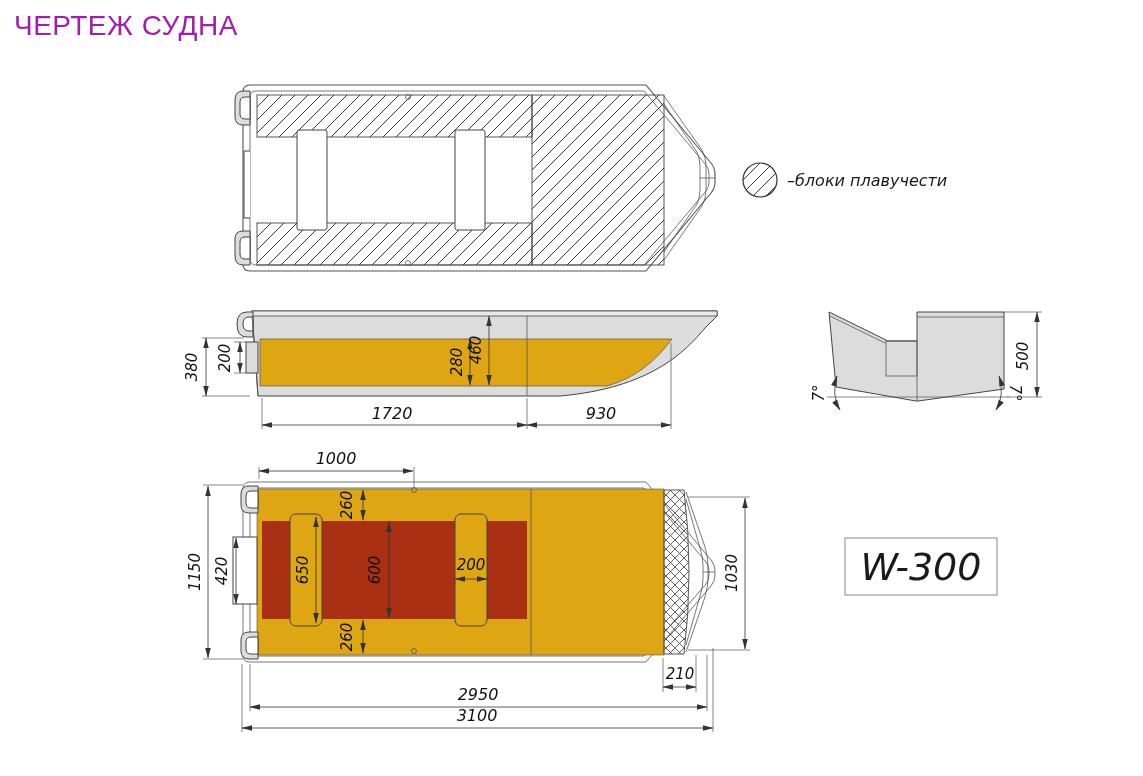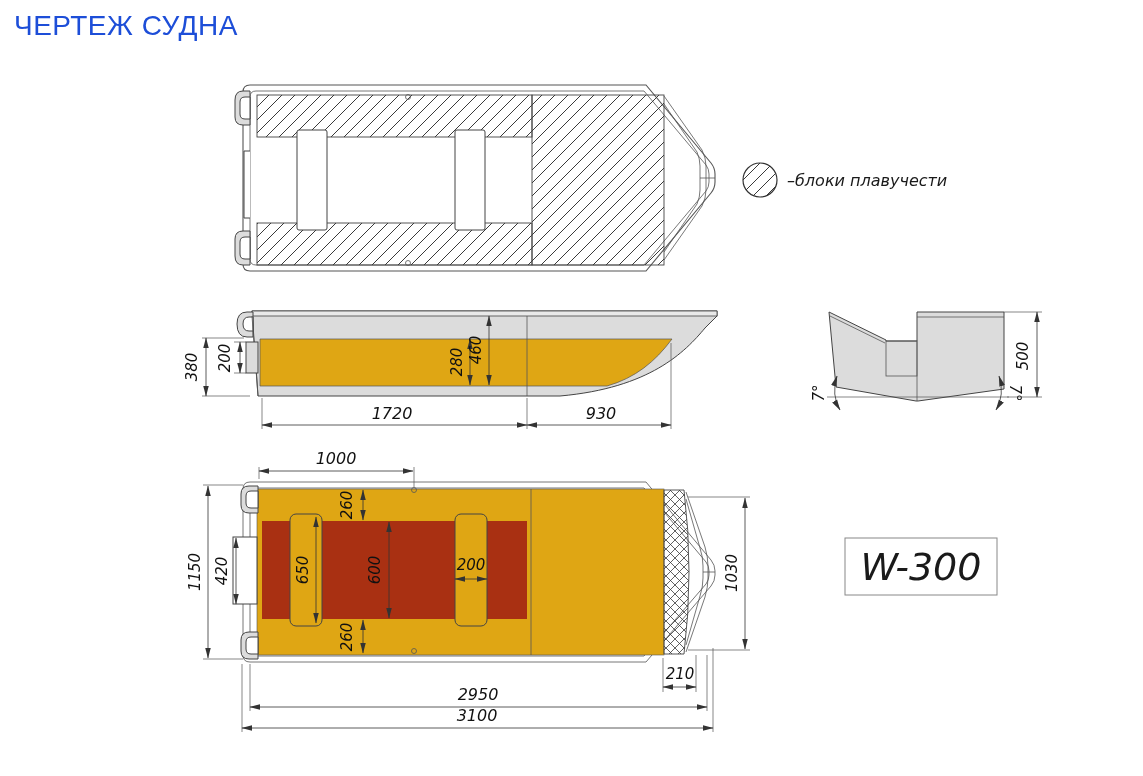--- a/index.html
+++ b/index.html
@@ -1,19 +1,19 @@
 <!DOCTYPE html>
 <html><head>
 <meta charset="utf-8">
 <style>
   html,body{margin:0;padding:0;background:#ffffff;width:1143px;height:776px;overflow:hidden;
     font-family:"Liberation Sans", sans-serif;}
   .stage{position:relative;width:1143px;height:776px;}
   h1.title{position:absolute;left:14px;top:10px;margin:0;font-size:28px;font-weight:500;
-    letter-spacing:.5px;color:#1d4ed8;font-family:"Liberation Sans", sans-serif;}
+    letter-spacing:.5px;color:#a21caf;font-family:"Liberation Sans", sans-serif;}
   svg{position:absolute;left:0;top:0;}
   .hull{fill:#DCDCDC;stroke:#444;stroke-width:1;}
   .thin{stroke:#555;stroke-width:.8;fill:none;}
   .outline{stroke:#555;stroke-width:1.1;fill:#fff;}
   .outline2{stroke:#666;stroke-width:.9;fill:#fff;}
   .hatched{fill:url(#hatch);stroke:#444;stroke-width:.9;}
   .xhatched{fill:url(#xhatch);stroke:#444;stroke-width:.9;}
   .seatw{fill:#fff;stroke:#444;stroke-width:1;}
   .yellow{fill:#DFA614;}
   .red{fill:#A93012;}

